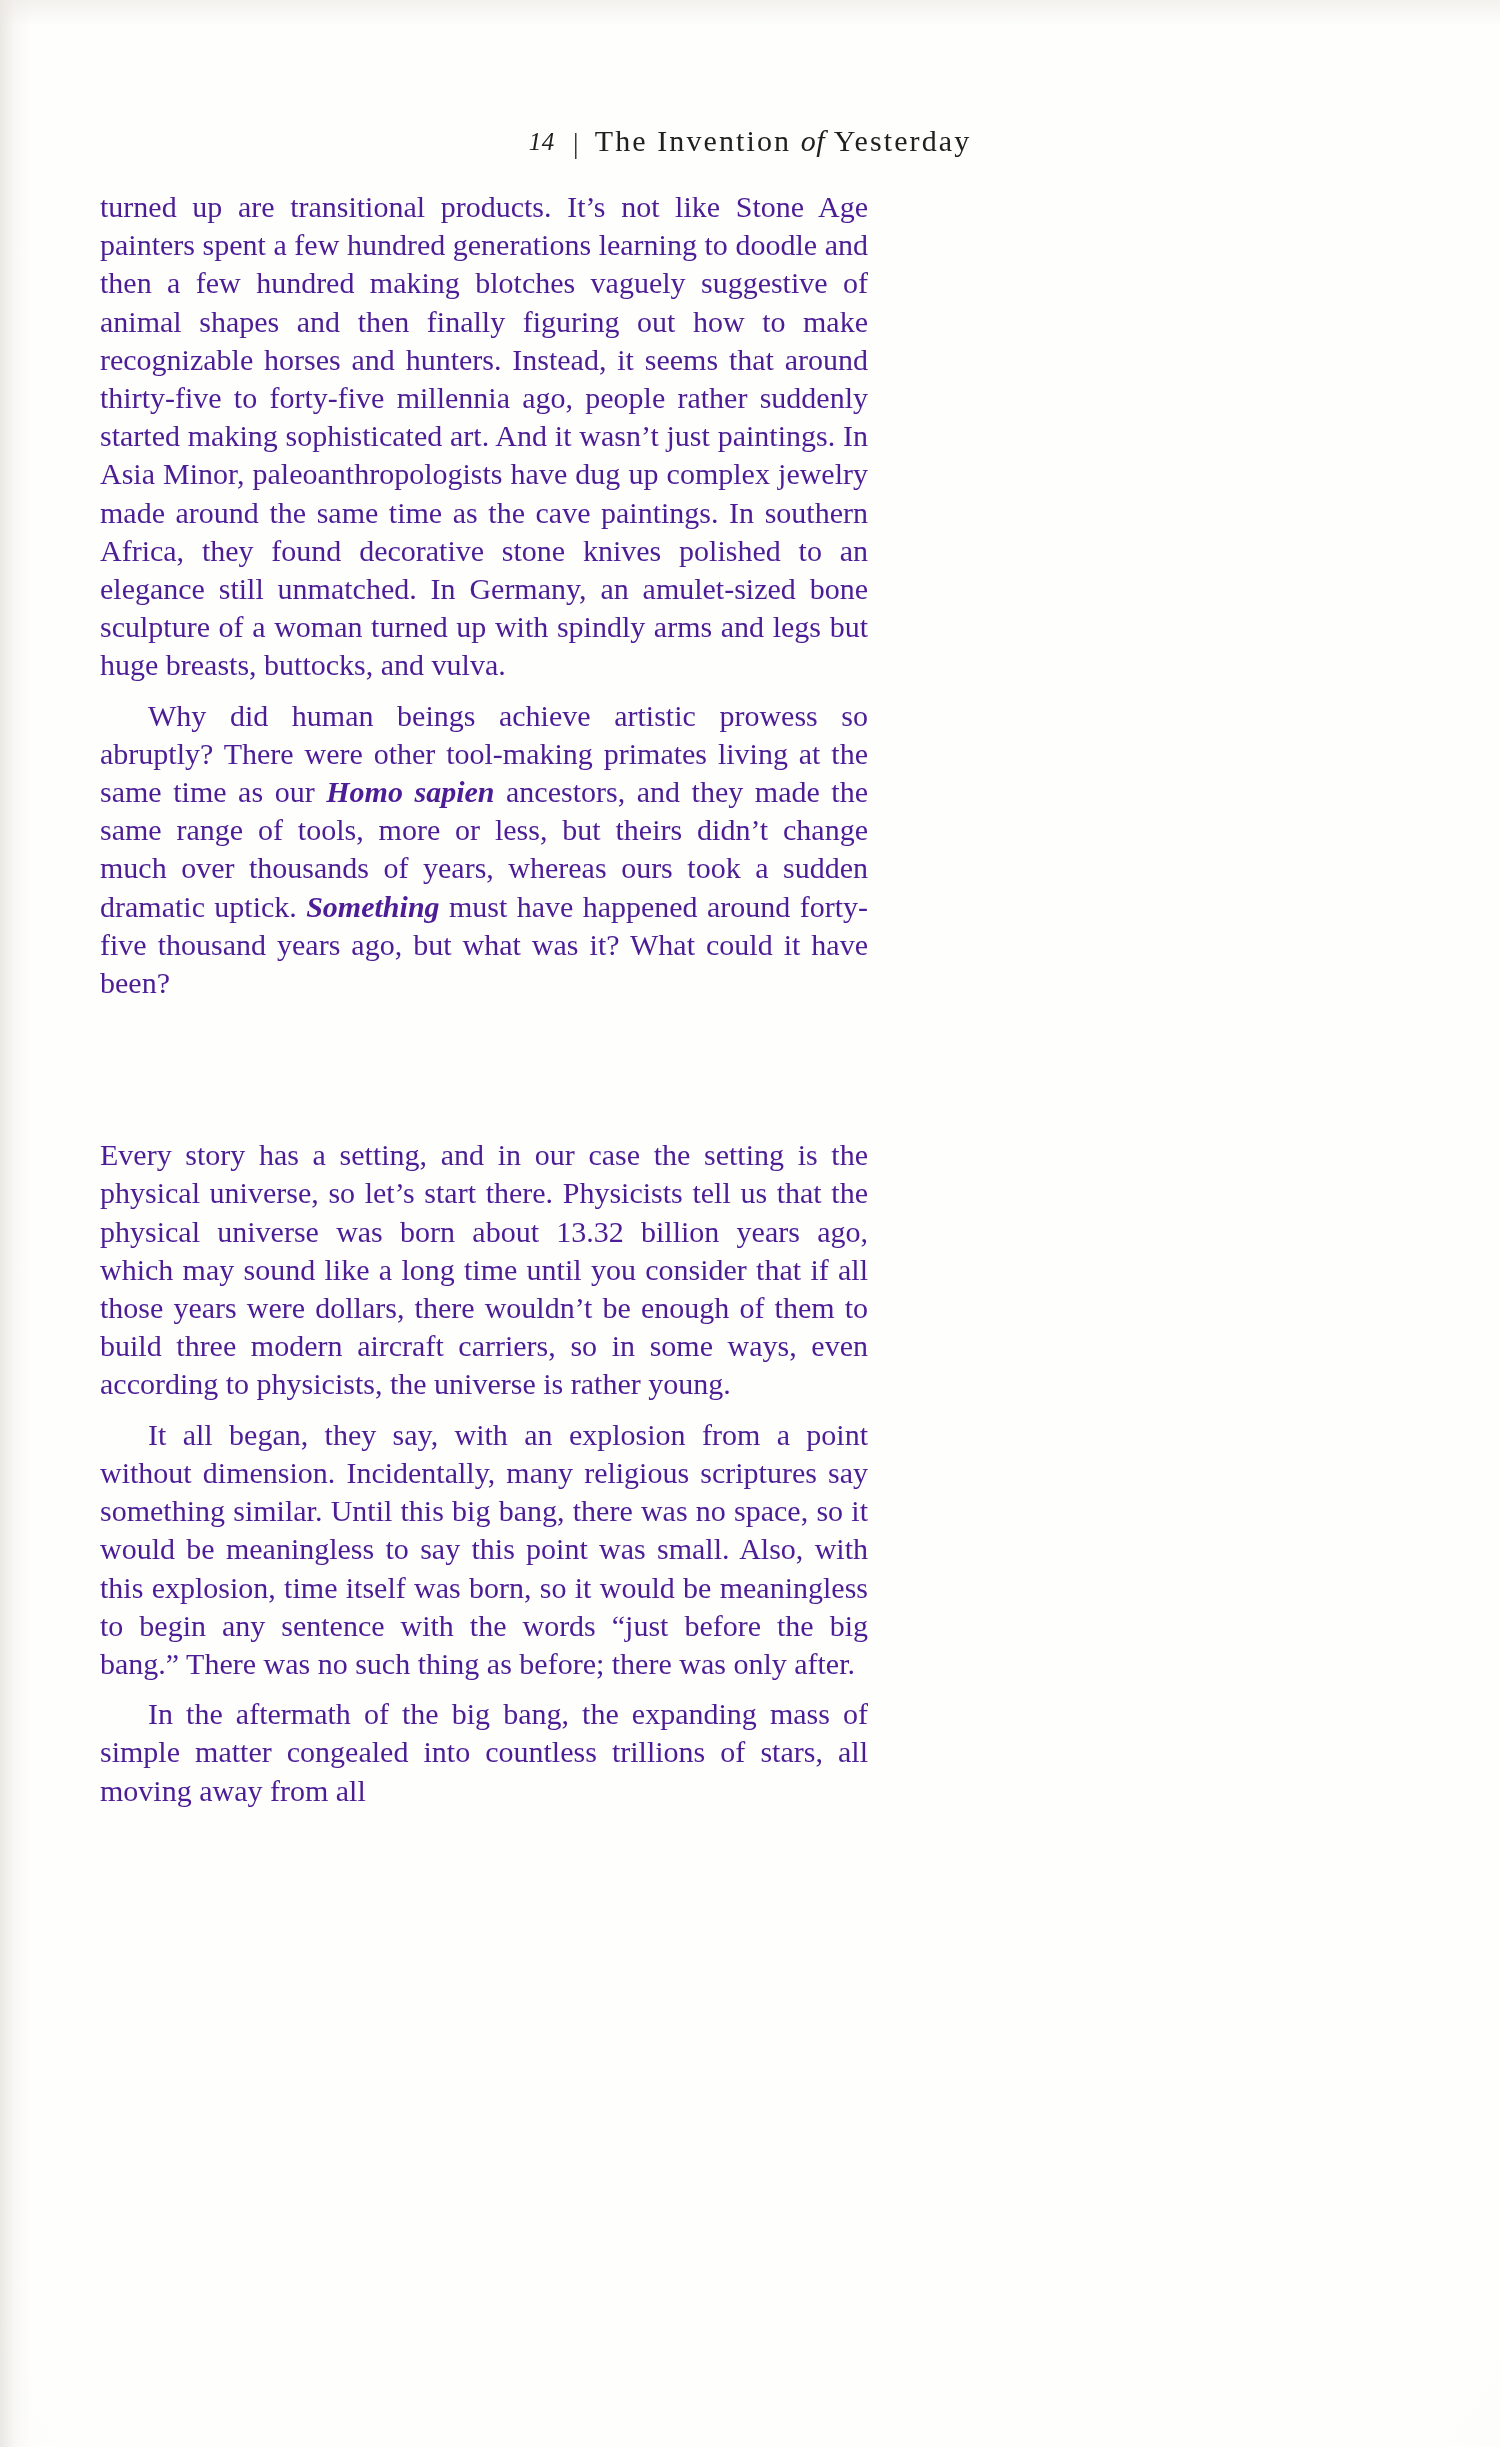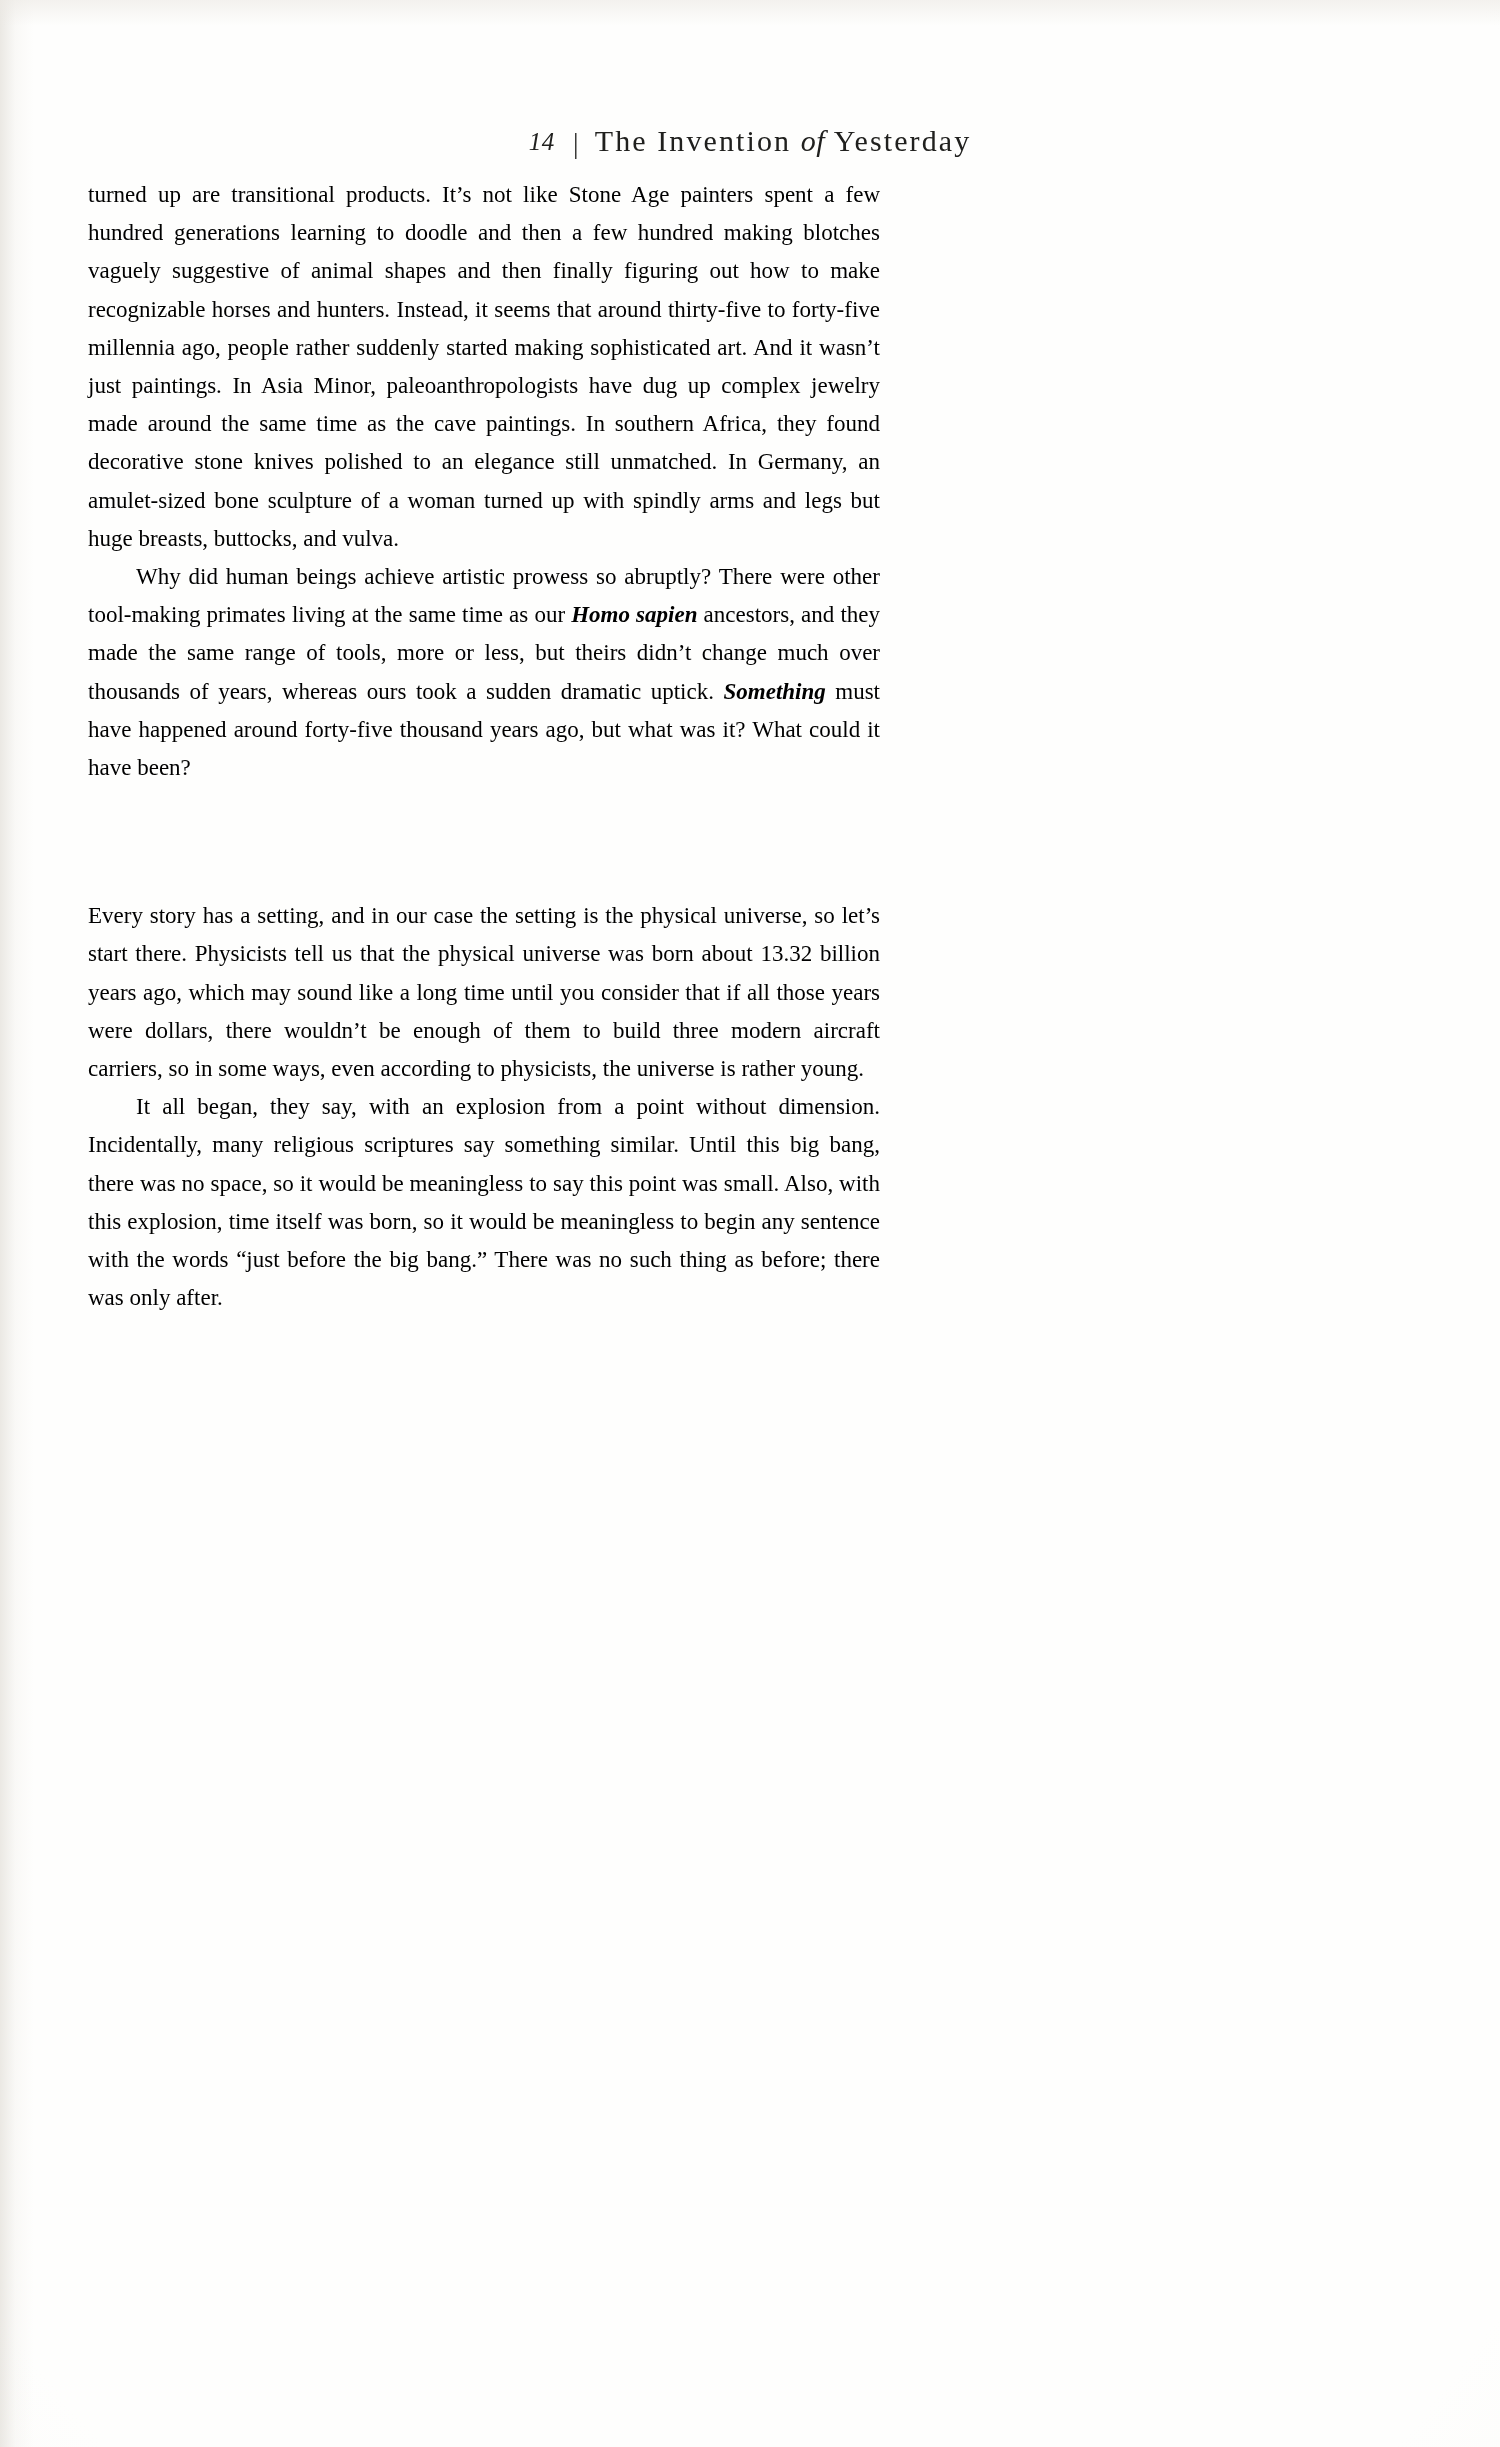--- a/index.html
+++ b/index.html
@@ -95,26 +95,26 @@
 
   
   #textblock {
     position: absolute;
     left: 88px;
     top: 176px;
     width: 792px;
   }
 
   .para {
-    margin: 0;
-    font-size: 23px;
+    margin: 12px;
+    font-size: 30px;
     line-height: 38.2px;
     text-align: justify;
     text-justify: inter-word;
-    color: #000000;
+    color: #4c1d95;
     hyphens: none;
   }
 
   .para.indent { text-indent: 48px; }
   .para.flush  { text-indent: 0; }
 
   .para em { font-style: italic; font-weight: bold; }
 
   
   .section-break {
@@ -136,15 +136,16 @@
   <div id="running-head">
     <span class="folio">14</span><span class="rule">|</span><span class="title"><span>The Invention </span><span class="of">of</span><span> Yesterday</span></span>
   </div>
 
   <div id="textblock">
       <p class="para flush">turned up are transitional products. It’s not like Stone Age painters spent a few hundred generations learning to doodle and then a few hundred making blotches vaguely suggestive of animal shapes and then finally figuring out how to make recognizable horses and hunters. Instead, it seems that around thirty-five to forty-five millennia ago, people rather suddenly started making sophisticated art. And it wasn’t just paintings. In Asia Minor, paleoanthropologists have dug up complex jewelry made around the same time as the cave paintings. In southern Africa, they found decorative stone knives polished to an elegance still unmatched. In Germany, an amulet-sized bone sculpture of a woman turned up with spindly arms and legs but huge breasts, buttocks, and vulva.</p>
       <p class="para indent">Why did human beings achieve artistic prowess so abruptly? There were other tool-making primates living at the same time as our <em>Homo sapien</em> ancestors, and they made the same range of tools, more or less, but theirs didn’t change much over thousands of years, whereas ours took a sudden dramatic uptick. <em>Something</em> must have happened around forty-five thousand years ago, but what was it? What could it have been?</p>
       <div class="section-break"></div>
       <p class="para flush">Every story has a setting, and in our case the setting is the physical universe, so let’s start there. Physicists tell us that the physical universe was born about 13.32 billion years ago, which may sound like a long time until you consider that if all those years were dollars, there wouldn’t be enough of them to build three modern aircraft carriers, so in some ways, even according to physicists, the universe is rather young.</p>
       <p class="para indent">It all began, they say, with an explosion from a point without dimension. Incidentally, many religious scriptures say something similar. Until this big bang, there was no space, so it would be meaningless to say this point was small. Also, with this explosion, time itself was born, so it would be meaningless to begin any sentence with the words “just before the big bang.” There was no such thing as before; there was only after.</p>
+      <p class="para indent">In the aftermath of the big bang, the expanding mass of simple matter congealed into countless trillions of stars, all moving away from all</p>
     </div>
 
 </div>
 
 </body></html>

